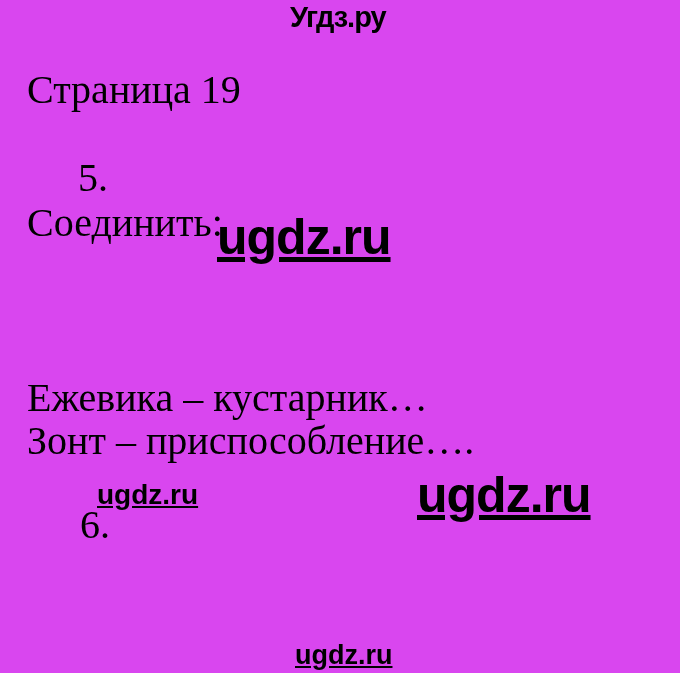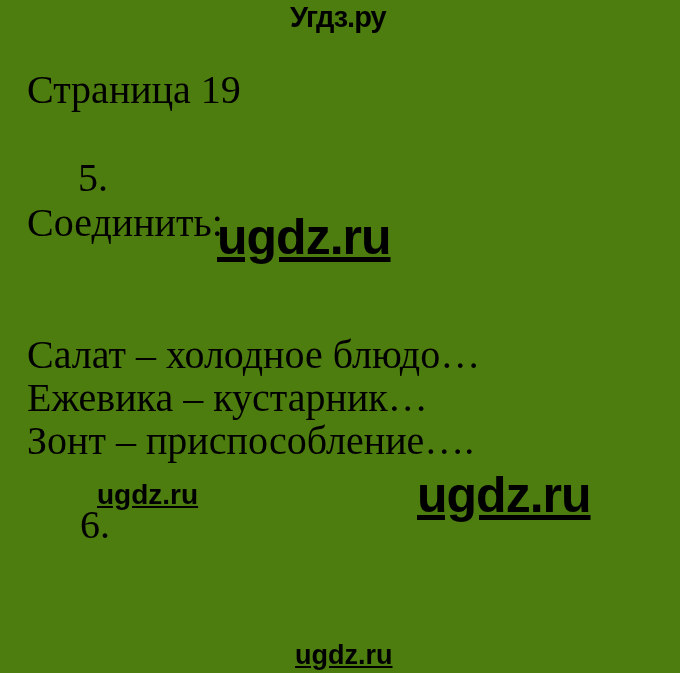--- a/index.html
+++ b/index.html
@@ -4,21 +4,21 @@
 <style>
   html, body {
     margin: 0;
     padding: 0;
     background: #ffffff;
   }
   .page {
     position: relative;
     width: 680px;
     height: 673px;
-    background: #4d7c0f;
+    background: #d946ef;
     overflow: hidden;
     color: #000000;
   }
   .t {
     position: absolute;
     white-space: pre;
     line-height: 1;
     color: #000000;
   }
   .serif {
@@ -51,21 +51,20 @@
   <div class="t serif" style="left:27px; top:70px;">Страница 19</div>
 
   <div class="t serif" style="left:78px; top:158px;">5.</div>
 
   <div class="t serif" style="left:27px; top:203px;">Соединить:</div>
 
   <div class="t wm wm-big" style="left:217px; top:212px;">ugdz.ru</div>
 
 
 
-  <div class="t serif" style="left:27px; top:335px;">Салат – холодное блюдо…</div>
 
   <div class="t serif" style="left:27px; top:421px;">Зонт – приспособление….</div>
 
   <div class="t serif" style="left:27px; top:378px;">Ежевика – кустарник…</div>
 
   <div class="t wm wm-small" style="left:97px; top:481px;">ugdz.ru</div>
 
   <div class="t wm wm-big" style="left:417px; top:470px;">ugdz.ru</div>
 
   <div class="t serif" style="left:80px; top:505px;">6.</div>

